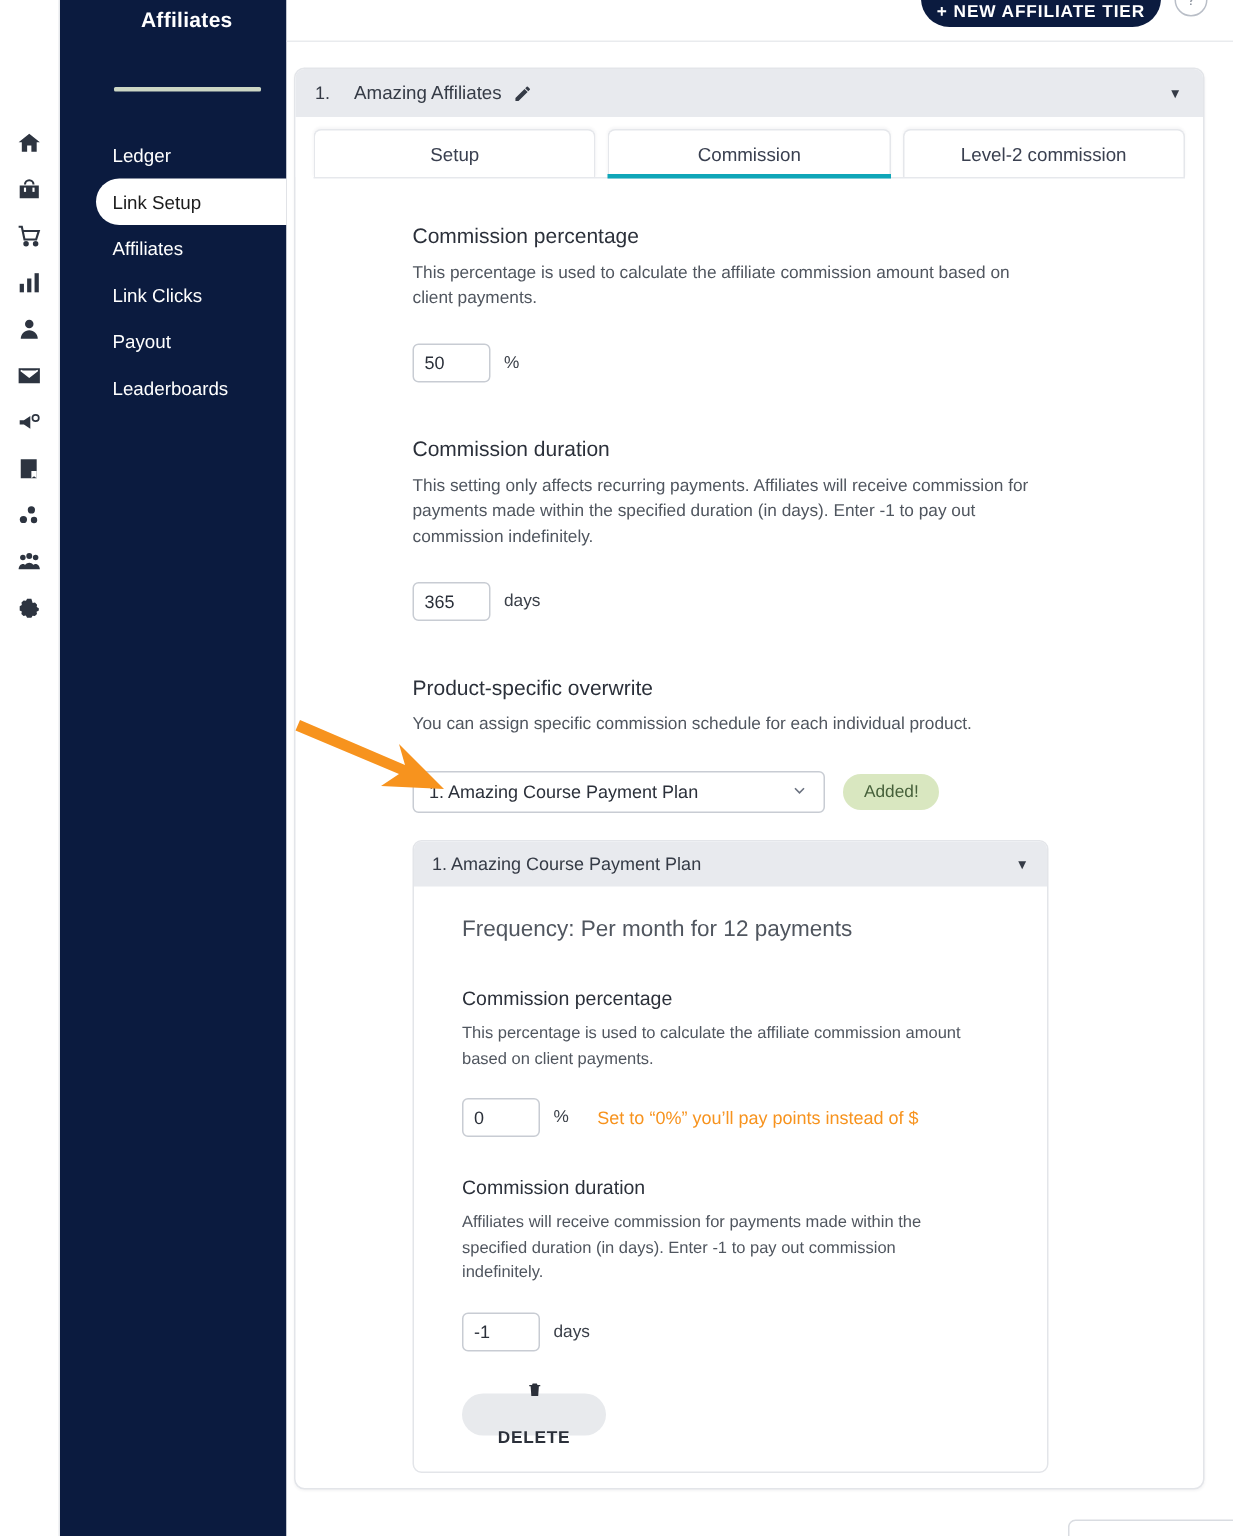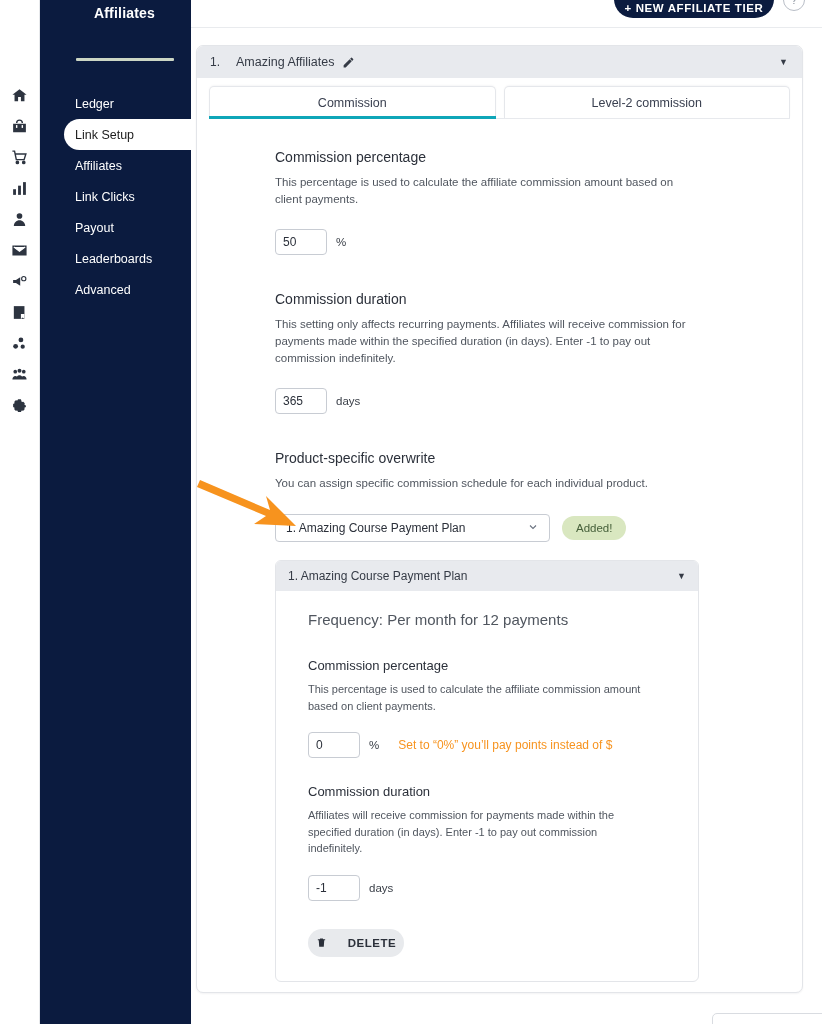--- a/index.html
+++ b/index.html
@@ -225,20 +225,21 @@
     margin-left: 10px; white-space: nowrap;
   }
   .delete-btn {
     margin-top: 28px;
     height: 28px; width: 96px;
     background: #e8eaed; color: #2b303a;
     border: none; border-radius: 14px;
     font-size: 11.5px; font-weight: bold; letter-spacing: .5px;
     display: flex; align-items: center; justify-content: center; gap: 21px;
     font-family: "Liberation Sans", sans-serif;
+    flex-direction: column;
   }
 
   
   .bottom-peek {
     position: absolute;
     left: 521px; top: 1013px;
     width: 120px; height: 30px;
     border: 1px solid #d9dce1; border-radius: 5px;
     background: #fff;
   }
@@ -338,23 +339,20 @@
           <span>Affiliates</span>
         </div>
       <div class="nav-item">
           <span>Link Clicks</span>
         </div>
       <div class="nav-item">
           <span>Payout</span>
         </div>
       <div class="nav-item">
           <span>Leaderboards</span>
-        </div>
-      <div class="nav-item">
-          <span>Advanced</span>
         </div>
     </div>
   </div>
 
   <div class="main">
 
     <div class="topbar">
       <div class="new-tier-btn">+ NEW AFFILIATE TIER</div>
       <div class="help-circle">?</div>
     </div>
@@ -365,20 +363,23 @@
         <span class="tier-title">Amazing Affiliates</span>
         <span class="pencil-icon">
           <svg width="13" height="13" viewBox="0 0 24 24" fill="currentColor">
               <path d="M3 17.2V21h3.8L18 9.8 14.2 6 3 17.2zM20.7 7.1a1 1 0 000-1.4l-2.4-2.4a1 1 0 00-1.4 0l-1.9 1.9L18.8 9l1.9-1.9z"></path>
             </svg>
         </span>
         <span class="tier-chevron">▼</span>
       </div>
 
       <div class="tabs">
+        <div class="tab">
+            <span>Setup</span>
+          </div>
         <div class="tab active">
             <span>Commission</span>
           </div>
         <div class="tab">
             <span>Level-2 commission</span>
           </div>
       </div>
       <div class="tab-rule"></div>
 
       <div class="content">

